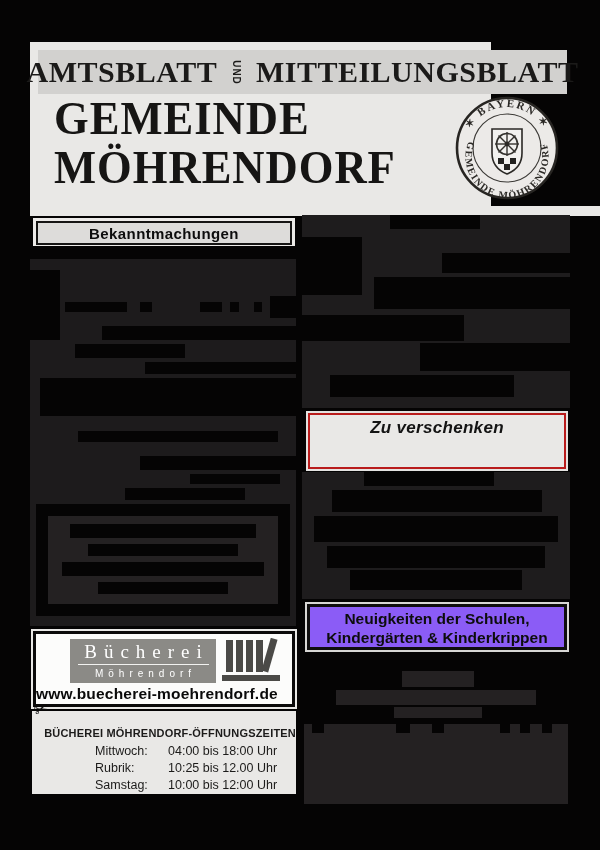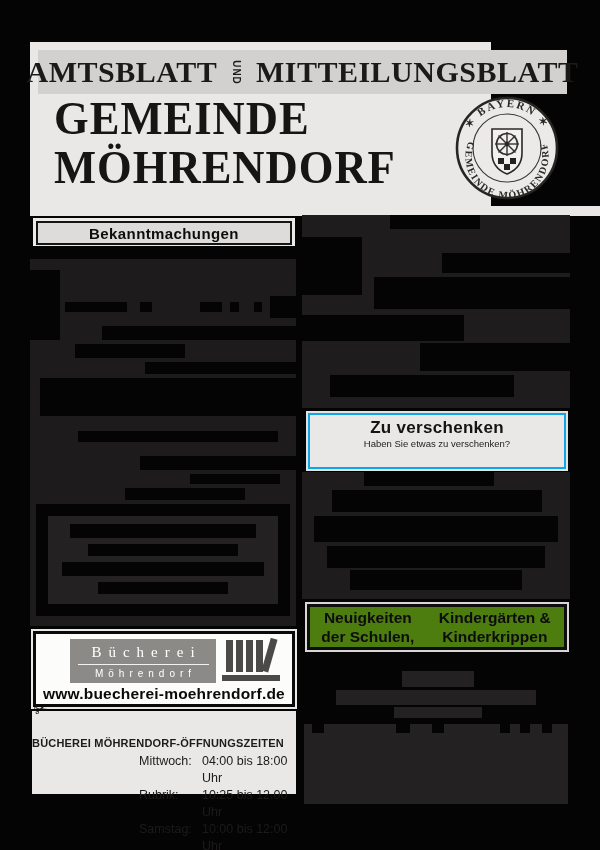--- a/index.html
+++ b/index.html
@@ -39,74 +39,74 @@
 
   
   .bek-box{
     left:36px;top:221px;width:252px;height:20px;background:#dddcda;
     border:2px solid #161514;outline:3px solid #eceae8;
     display:flex;align-items:center;justify-content:center;
     font-size:15px;font-weight:bold;color:#0d0d0d;letter-spacing:.4px;
   }
   .zuver-box{
     left:308px;top:413px;width:254px;height:52px;background:#e9e8e6;
-    border:2px solid #0ea5e9;outline:2px solid #e4e3e1;
-    text-align:center;color:#141414;
+    border:2px solid #b91c1c;outline:2px solid #e4e3e1;
+    text-align:center;color:#141414;font-style:italic;
   }
   .zuver-title{font-size:17px;font-weight:bold;margin-top:3px;letter-spacing:.3px;}
   .zuver-line{font-size:9.5px;line-height:12px;color:#222;}
   .neu-box{
-    left:307px;top:604px;width:254px;height:40px;background:#4d7c0f;
+    left:307px;top:604px;width:254px;height:40px;background:#8b5cf6;
     border:3px solid #0f0e0e;outline:2px solid #d8d7d5;
-    display:flex;flex-direction:row;align-items:center;justify-content:flex-end;
+    display:flex;flex-direction:column;align-items:center;justify-content:flex-end;
     font-size:15.5px;font-weight:bold;color:#0d0d0d;line-height:19px;text-align:center;
   }
 
   
   .redact-left{left:30px;top:246px;width:266px;height:380px;background:#1d1b1c;}
   .redact-r1{left:302px;top:215px;width:268px;height:193px;background:#1e1c1d;}
   .redact-r2{left:302px;top:472px;width:268px;height:127px;background:#1e1c1d;}
   .rr{position:absolute;background:#050404;}
   .rl{position:absolute;background:#242122;}
 
   
   .bib-box{
     left:33px;top:631px;width:256px;height:70px;background:#fcfcfb;
     border:3px solid #0b0a0a;outline:2px solid #e9e8e6;
   }
   .bib-logo{
     position:absolute;left:34px;top:5px;width:146px;height:44px;background:#8b8a86;
     display:flex;flex-direction:column;align-items:center;justify-content:center;
   }
   .bib-name1{
-    font-family:"Liberation Serif", serif;font-size:15px;color:#ffffff;
+    font-family:"Liberation Serif", serif;font-size:19px;color:#ffffff;
     letter-spacing:7px;padding-left:7px;line-height:20px;
   }
   .bib-name2{
     font-size:10px;color:#fff;letter-spacing:5px;padding-left:5px;line-height:13px;
     border-top:1px solid #f2f2f0;margin-top:2px;padding-top:2px;width:126px;text-align:center;
   }
   .bib-url{
-    position:absolute;left:0;bottom:1px;width:100%;text-align:center;
+    position:absolute;left:0;bottom:1px;width:100%;
     font-size:15.5px;font-weight:bold;color:#0a0a0a;letter-spacing:.2px;
   }
   .books-icon{position:absolute;right:8px;top:4px;width:62px;height:46px;}
 
   
   .hours-box{
     left:32px;top:711px;width:264px;height:83px;background:#e9e8e6;color:#1c1b1a;
   }
   .scissors{
     position:absolute;left:2px;top:-12px;font-size:17px;color:#0d0c0c;
     transform:rotate(-18deg);font-family:"DejaVu Sans", sans-serif;
   }
   .hours-title{
-    margin-top:26px;text-align:left;font-size:11px;font-weight:bold;letter-spacing:.2px;
-  }
-  .hours-rows{margin-top:4px;margin-left:44px;}
+    margin-top:16px;text-align:right;font-size:11px;font-weight:bold;letter-spacing:.2px;
+  }
+  .hours-rows{margin-top:4px;}
   .hours-row{display:flex;padding-left:63px;font-size:12.5px;line-height:17px;}
   .hours-day{width:73px;}
 </style>
 </head>
 <body>
 
 <div class="abs header-box">
   <div class="banner-bar">
     <span>AMTSBLATT</span>
     <span class="banner-und">UND</span>
@@ -224,21 +224,20 @@
   <div class="rr" style="left:0;top:22px;width:60px;height:58px"></div>
   <div class="rr" style="left:140px;top:38px;width:128px;height:20px"></div>
   <div class="rr" style="left:72px;top:62px;width:196px;height:32px"></div>
   <div class="rr" style="left:0;top:100px;width:162px;height:26px"></div>
   <div class="rr" style="left:118px;top:128px;width:150px;height:28px"></div>
   <div class="rr" style="left:28px;top:160px;width:184px;height:22px"></div>
 </div>
 
 <div class="abs zuver-box">
   <div class="zuver-title">Zu verschenken</div>
-  <div class="zuver-line">Haben Sie etwas zu verschenken?</div>
 </div>
 
 <div class="abs redact-r2">
   <div class="rr" style="left:62px;top:0;width:130px;height:14px"></div>
   <div class="rr" style="left:30px;top:18px;width:210px;height:22px"></div>
   <div class="rr" style="left:12px;top:44px;width:244px;height:26px"></div>
   <div class="rr" style="left:25px;top:74px;width:218px;height:22px"></div>
   <div class="rr" style="left:48px;top:98px;width:172px;height:20px"></div>
 </div>
 

